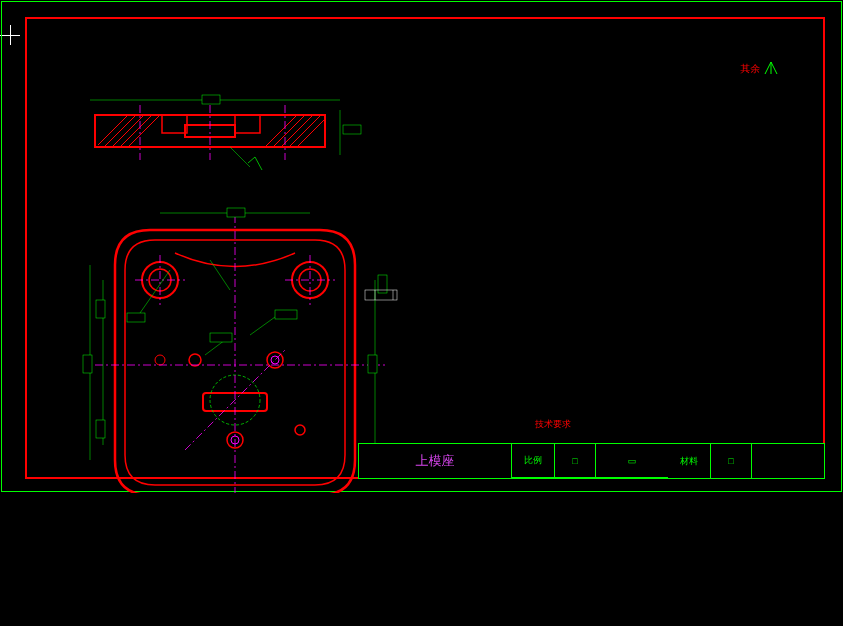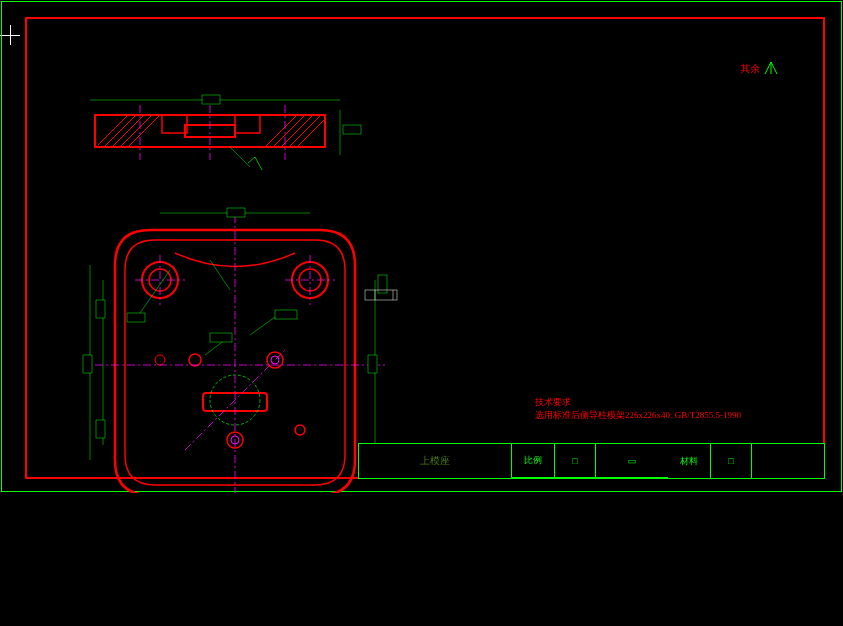--- a/index.html
+++ b/index.html
@@ -2,27 +2,27 @@
 <html><head>
 <meta charset="utf-8">
 <style>
 body{margin:0;background:#000;font-family:Arial,sans-serif;overflow:hidden}
 .canvas{position:relative;width:843px;height:493px;background:#000}
 .axis-h{position:absolute;top:35px;left:0;width:20px;height:1px;background:#fff}
 .axis-v{position:absolute;top:25px;left:10px;width:1px;height:20px;background:#fff}
 .border-outer{position:absolute;top:1px;left:1px;right:1px;bottom:1px;border:1px solid #0f0}
 .border-inner{position:absolute;top:17px;left:25px;right:18px;bottom:14px;border:2px solid #f00}
 .surf-sym{position:absolute;top:60px;right:50px;color:#f00;font-size:10px}
-.tech-note{position:absolute;top:396px;left:535px;color:#f00;font-size:9px;font-family:Liberation Serif, serif}
+.tech-note{position:absolute;top:418px;left:535px;color:#f00;font-size:9px;font-family:Liberation Sans, sans-serif}
 .title-block{position:absolute;bottom:14px;right:18px;border:1px solid #0f0;background:#000}
 .tb-row{display:flex;border-bottom:1px solid #0f0}
 .tb-row:last-child{border-bottom:none}
 .tb-cell{border-right:1px solid #0f0;color:#0f0;font-size:9px;padding:3px 6px;font-family:SimSun,serif;display:flex;align-items:center;justify-content:center}
 .tb-cell:last-child{border-right:none}
-.tb-title{font-size:10px;color:#4d7c0f}
+.tb-title{font-size:13px;color:#d946ef}
 .dwg{position:absolute;top:85px;left:75px;width:340px;height:490px}
 .section{position:absolute;top:0;left:15px;width:280px;height:80px}
 .plan{position:absolute;top:120px;left:0;width:330px;height:330px}
 svg{overflow:visible}
 .red{stroke:#f00;fill:none}
 .grn{stroke:#0f0;fill:none}
 .mag{stroke:#f0f;fill:none}
 .wht{stroke:#fff;fill:none}
 .hatch{stroke:#f00;stroke-width:1}
 .dim-box{fill:#000;stroke:#0f0;stroke-width:0.5}
@@ -39,21 +39,20 @@
 
 <div class="surf-sym">
 <span>其余</span>
 <svg width="30" height="18" style="vertical-align:middle">
         <path d="M2 14 L8 2 L14 14 M8 2 L8 14" class="grn" stroke-width="1"></path>
       </svg>
 </div>
 
 <div class="tech-note">
 <div>技术要求</div>
-<div>选用标准后侧导柱模架226x226x40: GB/T2855.5-1990</div>
 </div>
 
 <div class="dwg">
 
 <div class="section">
 <svg width="300" height="100">
 <rect x="5" y="30" width="230" height="32" class="red" stroke-width="2"></rect>
 <rect x="5" y="30" width="230" height="32" fill="none" stroke="#f00" stroke-width="2"></rect>
 
 <g class="hatch">

